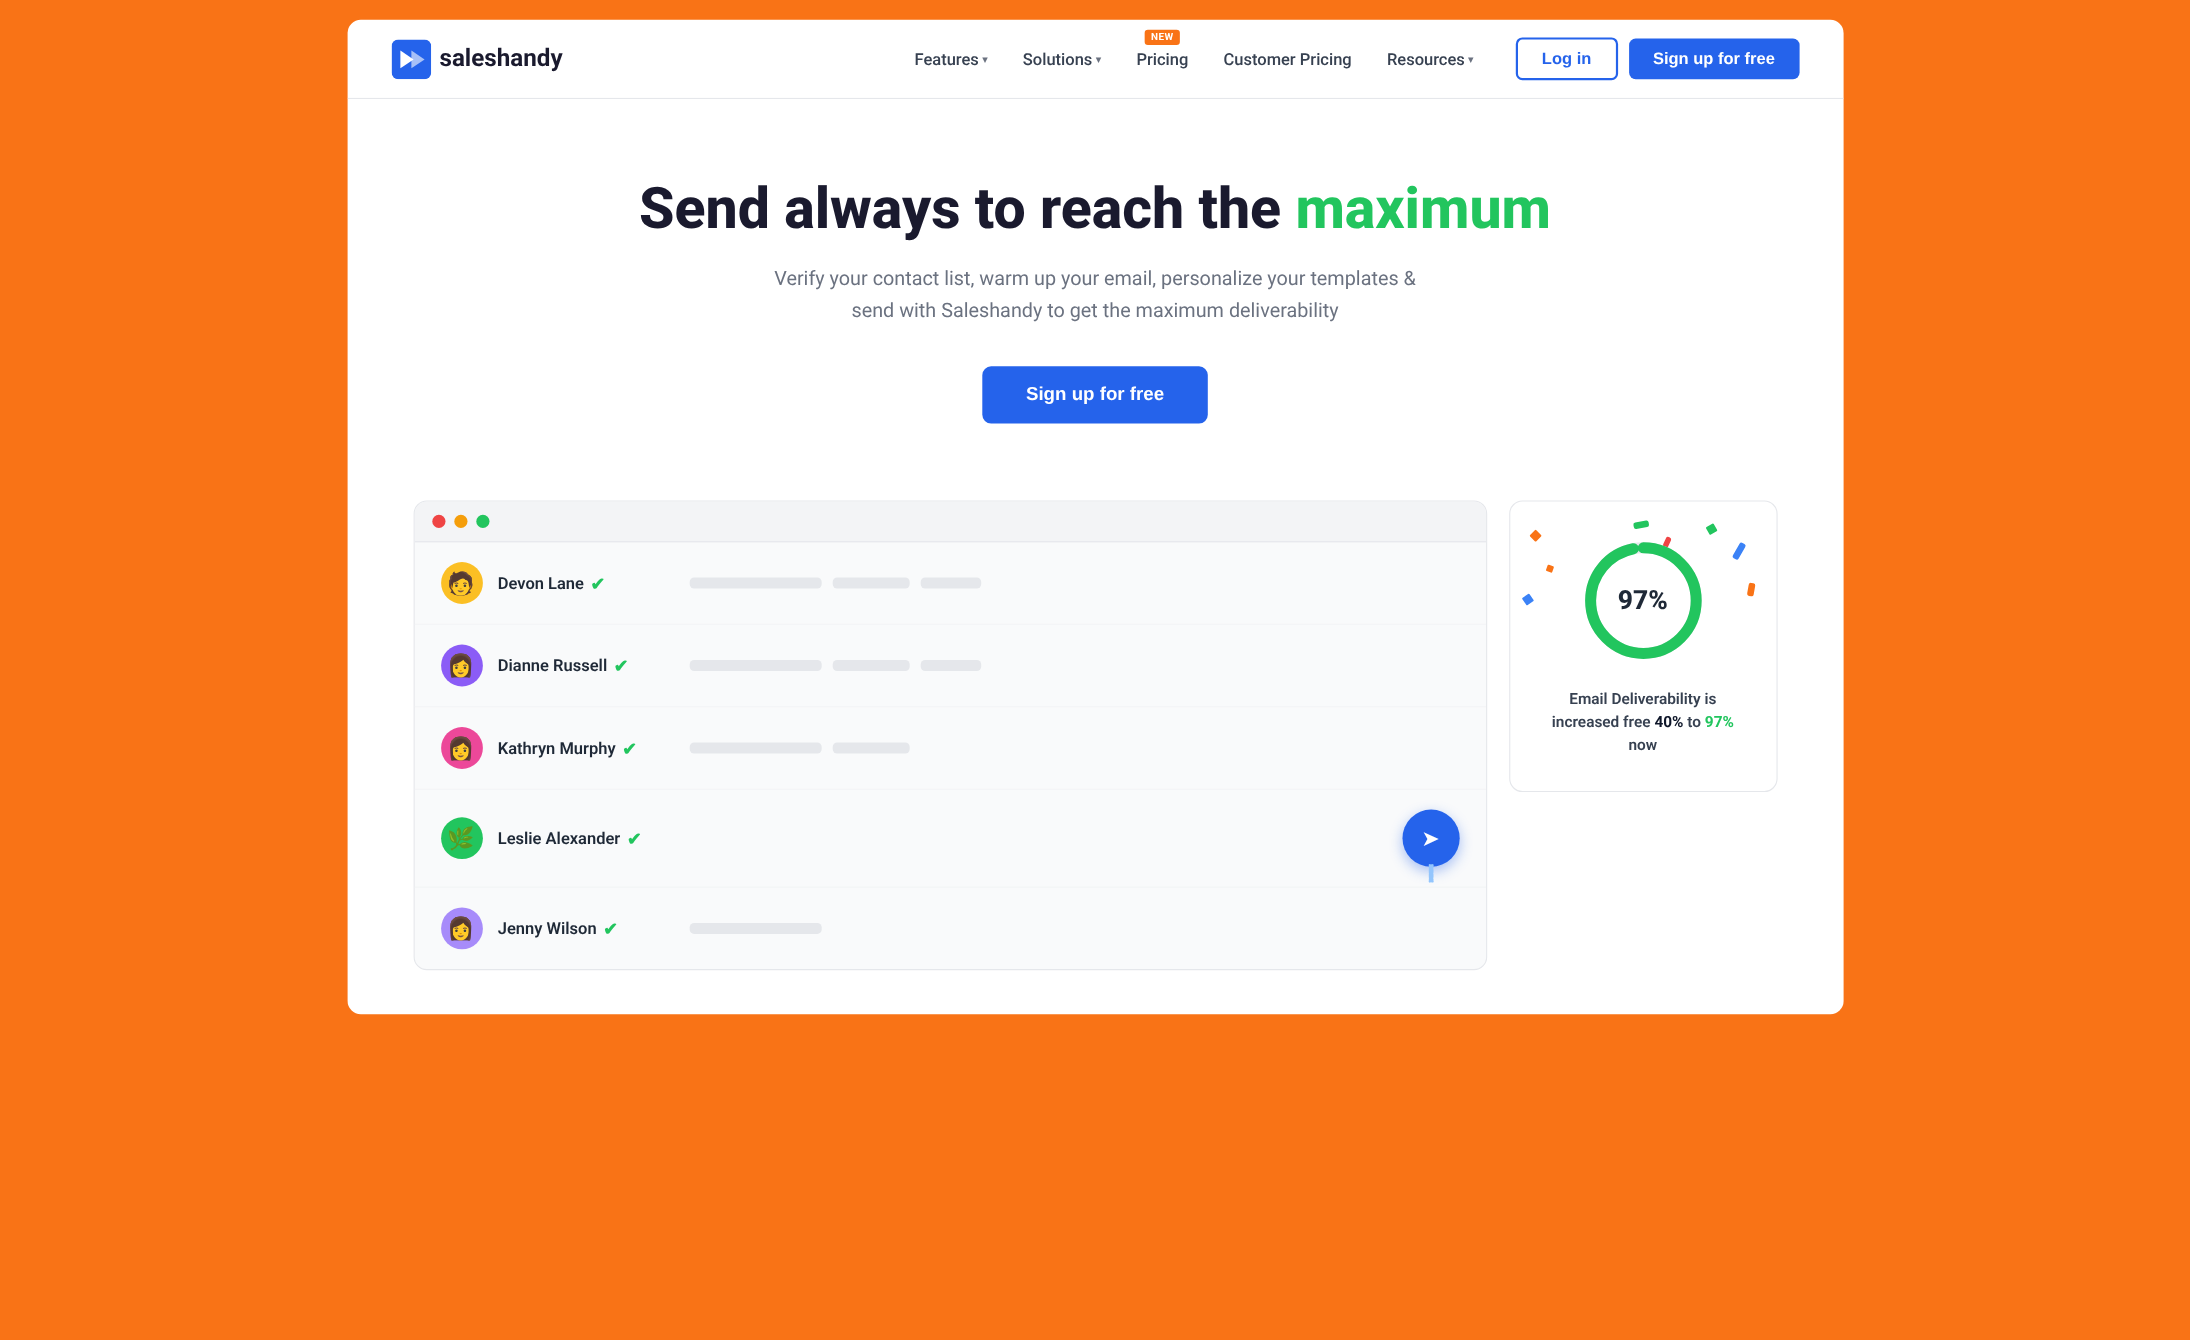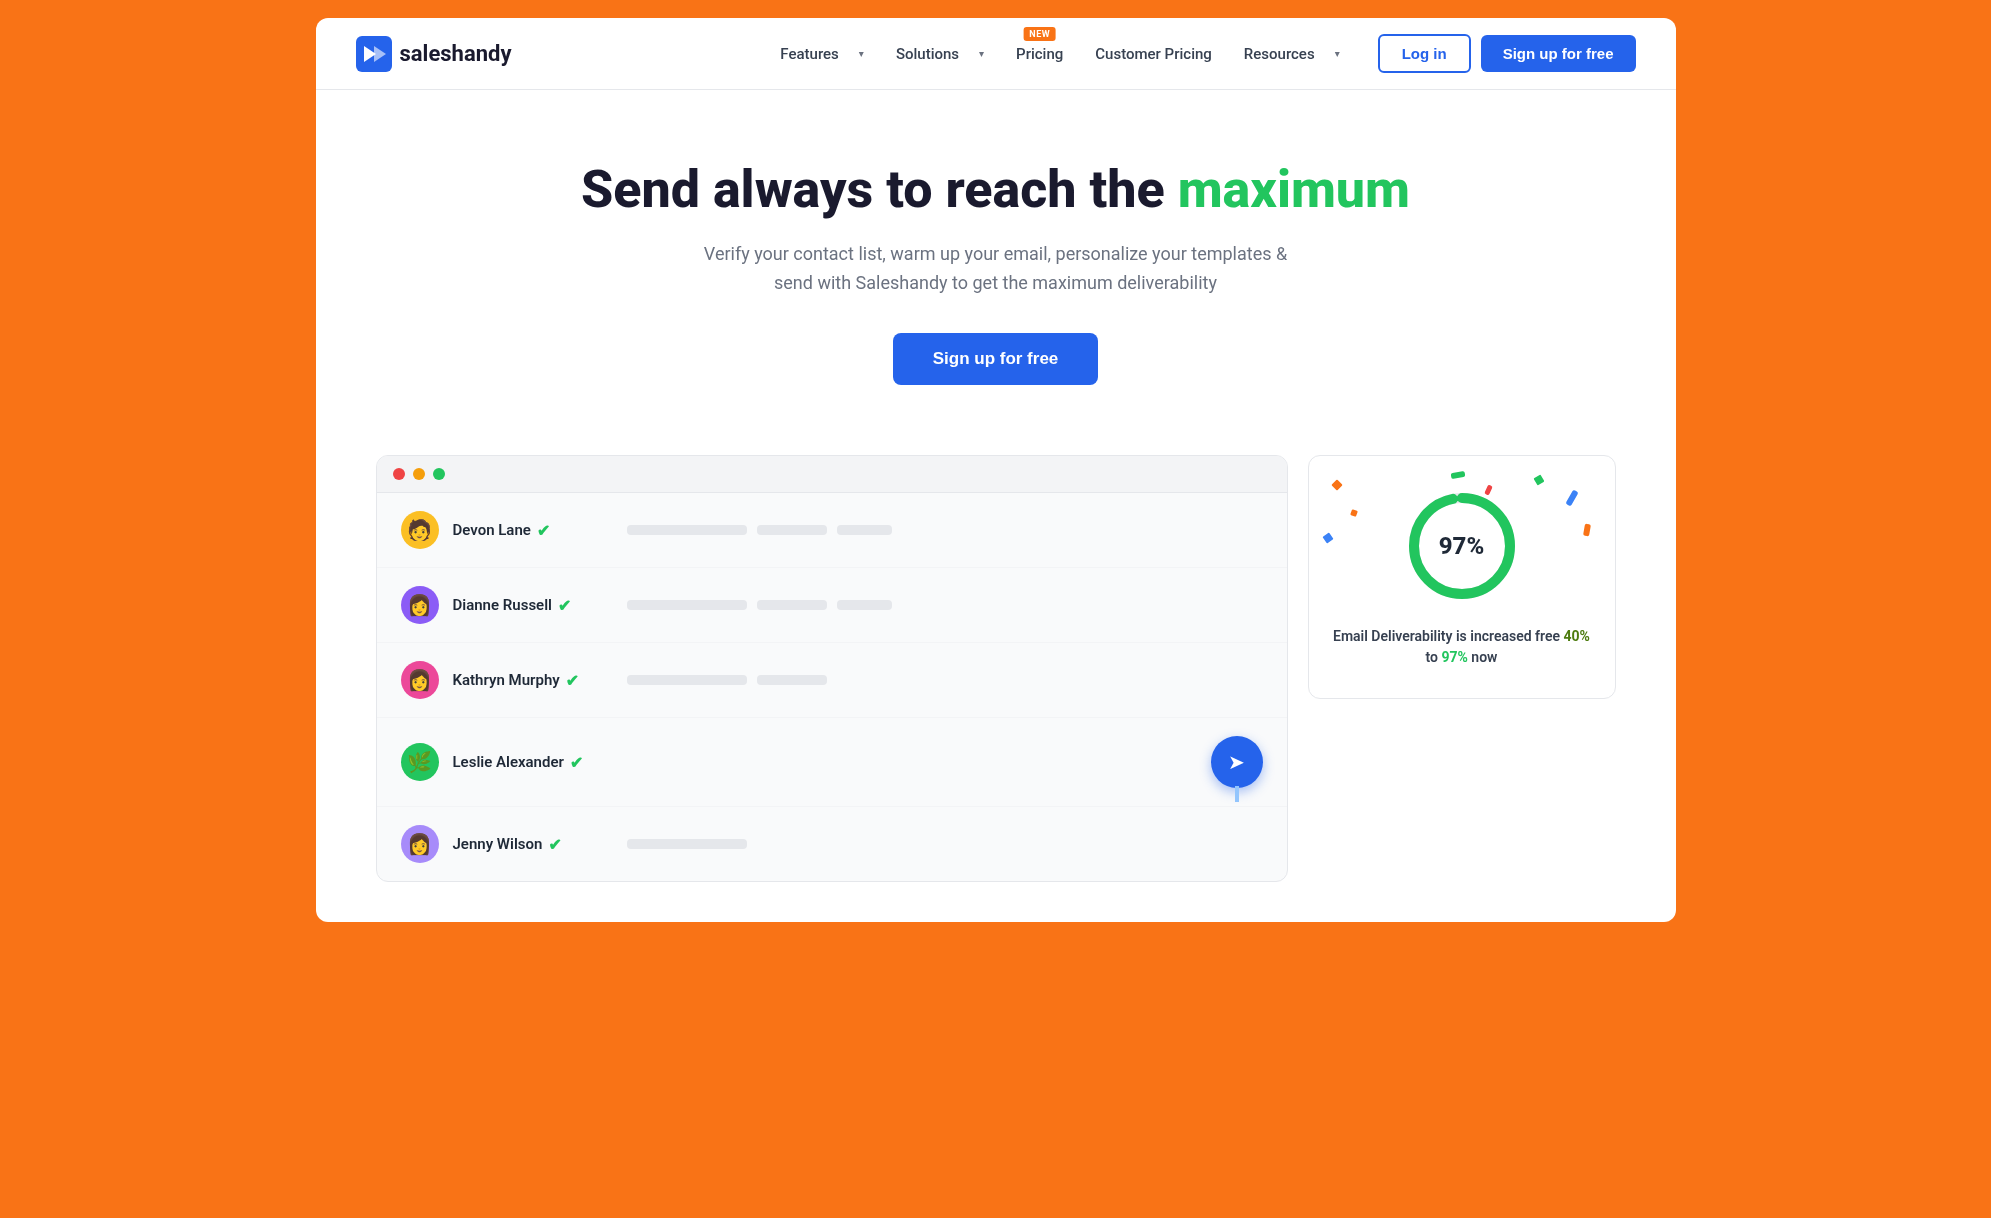--- a/index.html
+++ b/index.html
@@ -45,21 +45,21 @@
       align-items: center;
       gap: 4px;
       list-style: none;
     }
     .nav-links li {
       position: relative;
     }
     .nav-link {
       display: flex;
       align-items: center;
-      gap: 20px;
+      gap: 3px;
       padding: 8px 14px;
       font-size: 15px;
       color: #374151;
       text-decoration: none;
       font-weight: 500;
       cursor: pointer;
       border-radius: 6px;
     }
     .chevron {
       font-size: 10px;
@@ -243,21 +243,21 @@
       bottom: -14px;
       left: 50%;
       transform: translateX(-50%);
       width: 2px;
       height: 14px;
       background: #93c5fd;
       border: 1px dashed #93c5fd;
     }
     
     .stats-card {
-      width: 308px;
+      width: 244px;
       background: white;
       border-radius: 12px;
       border: 1px solid #e5e7eb;
       padding: 30px 24px;
       text-align: center;
       flex-shrink: 0;
       position: relative;
       overflow: hidden;
     }
     .confetti-container {
@@ -303,21 +303,21 @@
       font-size: 24px;
       font-weight: 800;
       color: #1f2937;
     }
     .stats-description {
       font-size: 14px;
       color: #374151;
       font-weight: 600;
       line-height: 1.5;
     }
-    .stats-highlight-red { color: #4d7c0f; font-weight: 700; }
+    .stats-highlight-red { color: #0f172a; font-weight: 700; }
     .stats-highlight-green { color: #22c55e; font-weight: 700; }
   </style>
 </head>
 <body>
 
 <div class="main-container">
 
   <nav>
     <a class="logo-area" href="#">
       <svg class="logo-icon" viewBox="0 0 36 36" fill="none" xmlns="http://www.w3.org/2000/svg">

